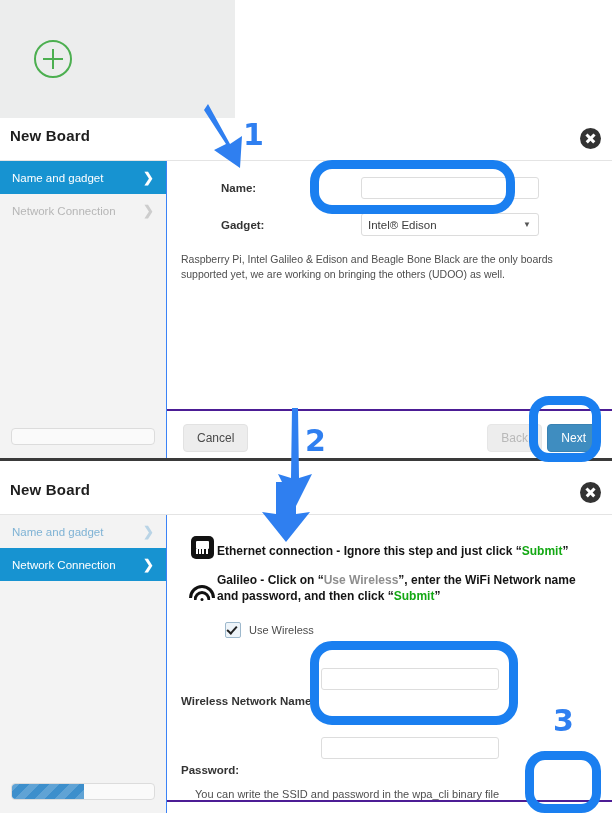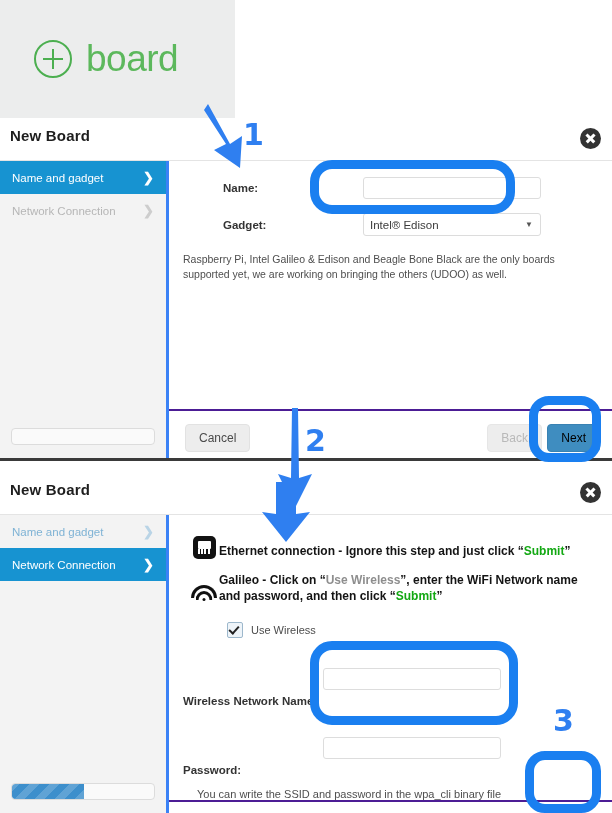--- a/index.html
+++ b/index.html
@@ -57,21 +57,21 @@
   .close-btn:before,.close-btn:after{
     content:"";position:absolute;left:50%;top:50%;width:11px;height:2.6px;background:#fff;
     margin-left:-5.5px;margin-top:-1.3px;
   }
   .close-btn:before{transform:rotate(45deg);}
   .close-btn:after{transform:rotate(-45deg);}
 
   .dlg-body{position:relative;display:flex;height:calc(100% - 42px);}
 
   
-  .side{width:166px;flex:none;background:#f3f3f3;position:relative;border-right:3px solid #3b82f6;}
+  .side{width:166px;flex:none;background:#f3f3f3;position:relative;border-right:1px solid #3b82f6;}
   .side-item{
     height:33px;display:flex;align-items:center;padding:0 12px 0 12px;
     font-size:11.5px;position:relative;cursor:pointer;
   }
   .side-item .chev{
     position:absolute;right:12px;font-size:13px;font-weight:bold;line-height:1;
   }
   .side-item.active{background:#1793d1;color:#ffffff;}
   .side-item.active .chev{color:#ffffff;}
   .side-item.muted{color:#b6b6b6;}
@@ -98,21 +98,21 @@
   .main-inner{flex:1;position:relative;padding:16px 18px 0 14px;}
   .footer{
     height:48px;border-top:2px solid #4c1d95;position:relative;
   }
   .btn{
     position:absolute;font-size:12px;border-radius:4px;padding:6px 13px;
     border:1px solid transparent;cursor:pointer;line-height:14px;
   }
   .btn-cancel{left:16px;top:13px;background:#ededed;color:#4a4a4a;border-color:#e2e2e2;}
   .btn-back{right:70px;top:13px;background:#ededed;color:#b9b9b9;border-color:#e6e6e6;}
-  .btn-next{right:12px;top:13px;background:#3f8dc0;color:#000000;border-color:#3982b3;text-align:center;}
+  .btn-next{right:12px;top:13px;background:#3f8dc0;color:#ffffff;border-color:#3982b3;text-align:center;}
   .btn-submit{right:12px;top:13px;background:#5cb85c;color:#ffffff;border-color:#51a351;}
 
   
   .frow{display:flex;align-items:center;margin-bottom:14px;}
   .flabel{width:140px;flex:none;font-size:11.5px;font-weight:bold;color:#333;padding-left:40px;}
   .tinput{
     width:178px;height:22px;border:1px solid #dddddd;border-radius:3px;background:#fff;
     box-sizing:border-box;
   }
   .tselect{
@@ -192,21 +192,20 @@
   .n3{left:553px;top:706px;}
 </style>
 </head>
 <body>
 
 <div class="stage">
 
   <div class="addnew">
     <div class="plus"></div>
     <div class="lbl">
-      <span class="l2">board</span>
     </div>
   </div>
 
   <div class="dialog dlg1">
     <div class="dlg-head">
       <div class="dlg-title">New Board</div>
       <div class="close-btn"></div>
     </div>
     <div class="dlg-body">
       <div class="side">

